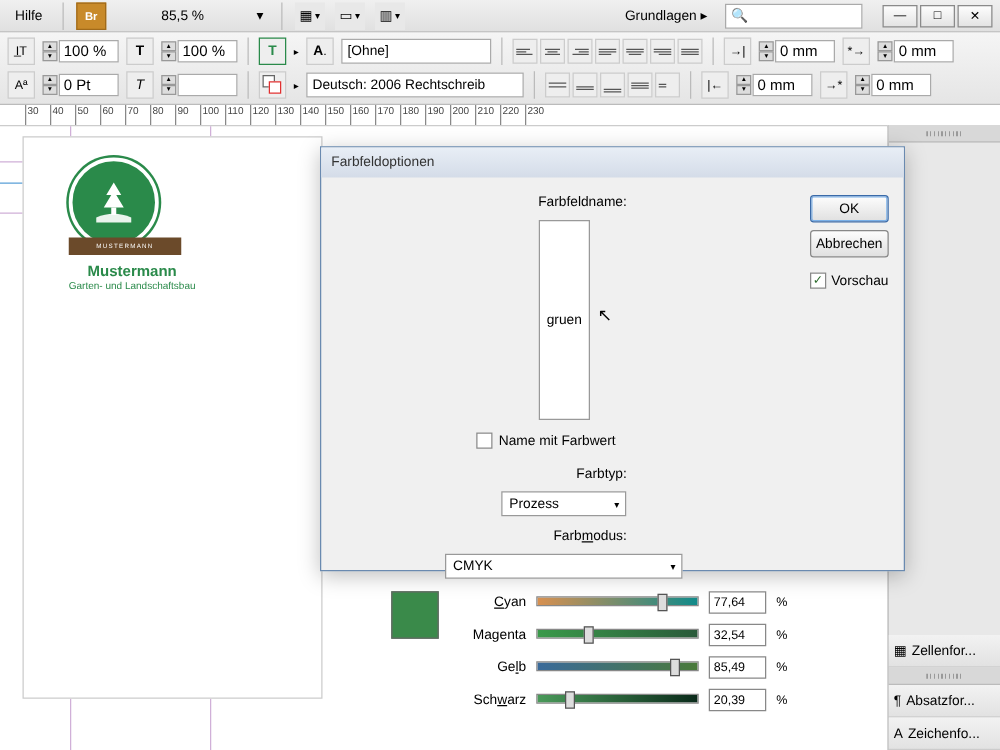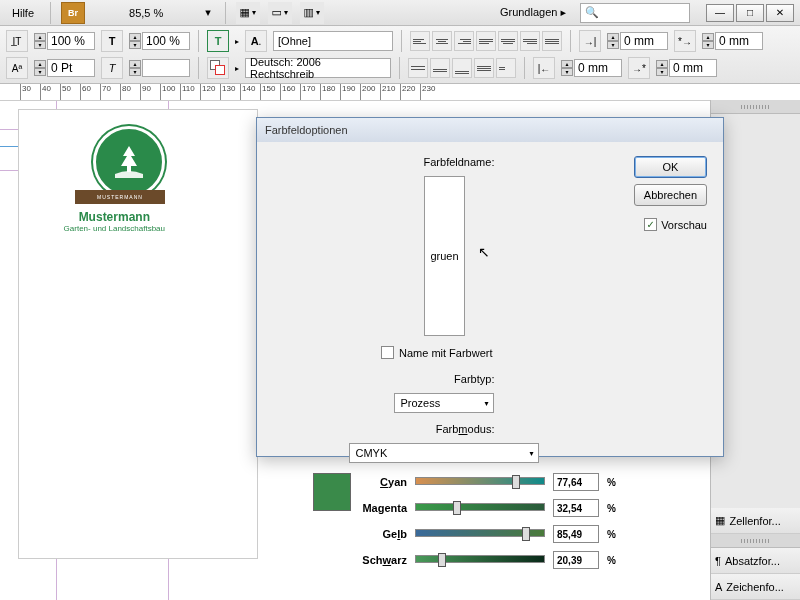--- a/index.html
+++ b/index.html
@@ -36,21 +36,21 @@
 .ruler { height:18px; background:#fff; border-bottom:1px solid #999; display:flex; align-items:flex-end; position:relative; overflow:hidden; padding-left:20px;}
 .ruler .tick { position:relative; width:20px; height:18px; border-left:1px solid #888; }
 .ruler .tick span { position:absolute; top:1px; left:1px; font-size:8px; color:#444;}
 
 
 .canvas { position:absolute; top:100px; left:0; right:90px; bottom:0; background:#fff; border-top:1px solid #ccc;}
 .canvas .page { position:absolute; left:18px; top:8px; width:240px; height:450px; background:#fff; border:1px solid #ccc; }
 .canvas .guide-h { position:absolute; left:0; right:0; height:1px; background:#d0b0d8; }
 .canvas .guide-v { position:absolute; top:0; bottom:0; width:1px; background:#d0b0d8; }
 .canvas .guide-blue-h { position:absolute; left:0; right:0; height:1px; background:#5aa0d8; }
-.canvas .logo-frame { position:absolute; left:55px; top:25px; width:110px; height:110px; display:flex; flex-direction:column; align-items:flex-end; }
+.canvas .logo-frame { position:absolute; left:55px; top:25px; width:110px; height:110px; display:flex; flex-direction:column; align-items:flex-start; }
 .logo-badge { width:72px; height:72px; background:#2a8a4a; border-radius:50%; border:3px solid #fff; box-shadow:0 0 0 2px #2a8a4a; display:flex; align-items:center; justify-content:center; position:relative;}
 .logo-badge svg { width:40px; height:40px; }
 .logo-banner { width:90px; height:14px; background:#6b4a2a; margin-top:-8px; position:relative; z-index:2; display:flex; align-items:center; justify-content:center; color:#fff; font-size:5px; letter-spacing:1px;}
 .logo-text { text-align:center; margin-top:6px; color:#2a8a4a; }
 .logo-text .name { font-size:12px; font-weight:bold;}
 .logo-text .sub { font-size:8px; }
 
 
 .right-dock { position:absolute; top:100px; right:0; width:90px; bottom:0; background:#e8e8e8; border-left:1px solid #bbb; display:flex; flex-direction:column;}
 .right-dock .collapse-handle { height:14px; background:#d8d8d8; border-bottom:1px solid #bbb; display:flex; align-items:center; justify-content:center;}
@@ -216,21 +216,21 @@
           <div>▾</div>
         </div>
         <div class="val"></div>
       </div>
     <div class="ctrl-sep"></div>
     <span class="ctrl-btn" style="position:relative;">
         <span style="position:absolute;width:10px;height:10px;background:#fff;border:1px solid #666;left:2px;top:2px;"></span>
         <span style="position:absolute;width:10px;height:10px;background:#fff;border:1px solid #e03030;left:7px;top:7px;"></span>
       </span>
     <span style="font-size:8px;">▸</span>
-    <div class="ctrl-wide" style="width:146px;">
+    <div class="ctrl-wide" style="width:174px;">
         <span>Deutsch: 2006 Rechtschreib</span>
       </div>
     <div class="ctrl-sep"></div>
     <div class="ctrl-group">
       <div class="align-btn">
           <div class="line"></div>
           <div class="line" style="margin-top:1px"></div>
         </div>
       <div class="align-btn">
           <div class="line" style="margin-top:4px"></div>
@@ -400,21 +400,21 @@
             <span class="arrow">▾</span>
           </div>
       </div>
       <div class="form-row">
         <div class="lbl"><span>Farb<u>m</u>odus:</span></div>
         <div class="select" style="width:190px;">
             <span>CMYK</span>
             <span class="arrow">▾</span>
           </div>
       </div>
-      <div style="display:flex; margin-top:6px;font-weight:bold;">
+      <div style="display:flex; gap:14px; margin-top:6px;">
         <div class="swatch"></div>
         <div>
           <div class="slider-row">
             <div class="slbl"><u>C</u>yan</div>
             <div class="slider-track">
                 <div class="grad" style="background:linear-gradient(90deg,#d89050,#108a8a);"></div>
                 <div class="slider-thumb" style="left:77.64%;"></div>
               </div>
             <div class="slider-val">77,64</div>
               <span class="pct">%</span>

